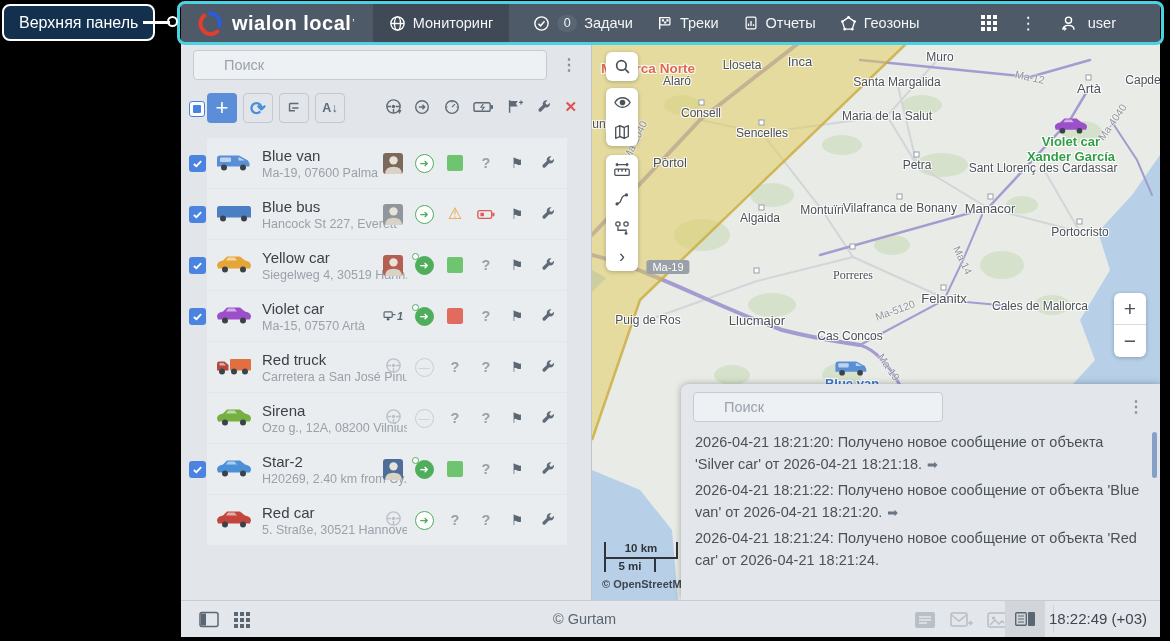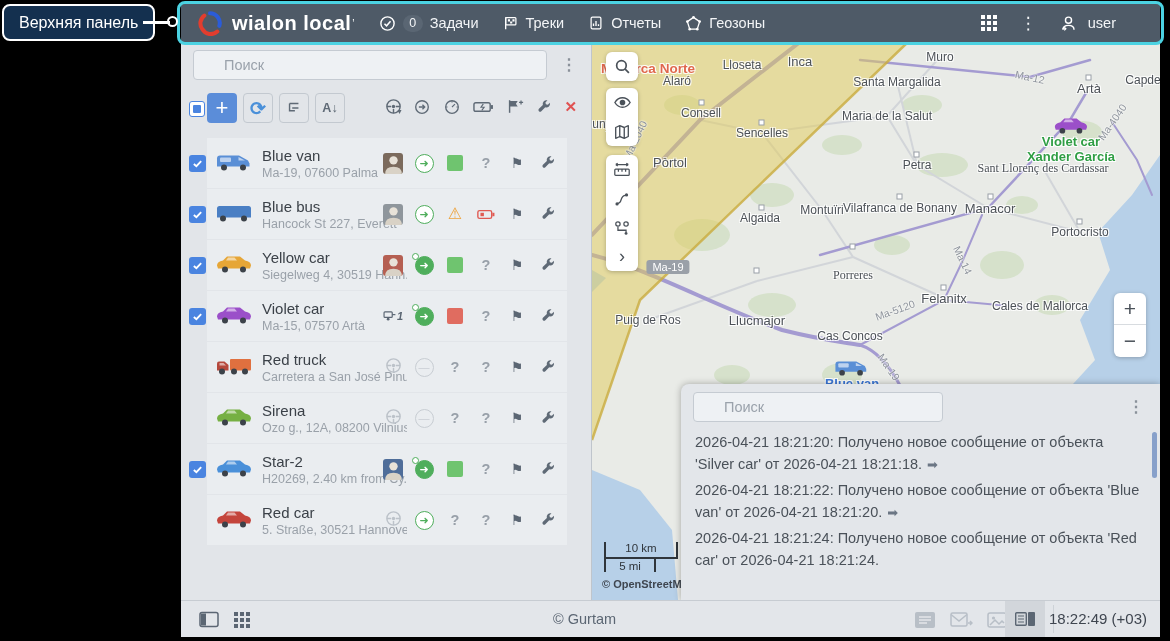--- a/index.html
+++ b/index.html
@@ -96,21 +96,21 @@
     text-shadow:0 0 2px #fff,0 0 2px #fff}
   .road-label.kind-badge{background:#9aa0a8;color:#fff;border-radius:3px;padding:1px 6px;text-shadow:none;font-size:11px}
   .marker{position:absolute;transform:translate(-50%,-50%);z-index:3;display:flex;flex-direction:column;align-items:center}
   .marker .mlab{font-size:13px;font-weight:700;color:var(--mc,#333);line-height:1.15;
     text-shadow:-1px -1px 0 rgba(255,255,255,.9),1px -1px 0 rgba(255,255,255,.9),-1px 1px 0 rgba(255,255,255,.9),1px 1px 0 rgba(255,255,255,.9)}
   .mc-group{position:absolute;left:14px;z-index:5;background:#fff;border-radius:6px;box-shadow:0 1px 4px rgba(0,0,0,.25);width:32px;display:flex;flex-direction:column;align-items:center}
   .mc-btn{width:32px;height:29px;display:flex;align-items:center;justify-content:center;color:#4a5159;cursor:pointer}
   .zoomctl{position:absolute;left:522px;top:251px;width:32px;z-index:5;background:#fff;border-radius:6px;box-shadow:0 1px 4px rgba(0,0,0,.25)}
   .zoomctl .mc-btn{height:32px;font-size:21px;color:#4a5159}
   .zoomctl .mc-btn:first-child{border-bottom:1px solid #d8dce0}
-  .scalebar{position:absolute;left:12px;top:500px;z-index:4;color:#2f353b;font-size:11.5px;font-weight:400}
+  .scalebar{position:absolute;left:12px;top:500px;z-index:4;color:#2f353b;font-size:11.5px;font-weight:700}
   .sb-km{border-left:2px solid #2f353b;border-bottom:2px solid #2f353b;border-right:2px solid #2f353b;width:74px;text-align:center;padding-bottom:1px;height:17px}
   .sb-mi{border-left:2px solid #2f353b;border-right:2px solid #2f353b;width:52px;text-align:center;padding-top:1px}
   .attrib{position:absolute;left:10px;top:536px;z-index:4;font-size:11px;font-weight:700;color:#3f4650;white-space:nowrap}
 
   
   .logpanel{position:absolute;left:89px;top:342px;width:479px;height:216px;background:#e3e6ea;border-radius:8px 0 0 0;box-shadow:0 0 7px rgba(0,0,0,.3);z-index:6}
   .lp-srch{left:12px;top:8px;width:250px}
   .lp-dots{position:absolute;right:16px;top:13px;color:#8a919a;font-size:16px;font-weight:700;cursor:pointer}
   .lp-body{position:absolute;left:0;top:46px;right:10px;bottom:0;overflow:hidden;padding:2px 6px 0 14px}
   .log-entry{font-size:14.5px;line-height:21.5px;color:#4a5159;margin-bottom:5px}
@@ -138,20 +138,30 @@
 <div class="abs window">
 
   <div class="topbar">
     <div class="logo">
       <svg width="26" height="26" viewBox="0 0 32 32">
         <path d="M16 4a12 12 0 0 1 11.5 15.5" fill="none" stroke="#2b5cd9" stroke-width="5" stroke-linecap="round"></path>
         <path d="M25 26.5A12 12 0 0 1 6.5 23.5 12 12 0 0 1 9 6.8" fill="none" stroke="#e23d2e" stroke-width="5" stroke-linecap="round"></path>
       </svg>
       <span class="logo-text">wialon local</span>
         <span class="logo-sup">ʼ</span>
+    </div>
+    <div class="nav-item active">
+      <svg width="17" height="17" viewBox="0 0 18 18">
+          <g fill="none" stroke="#fff" stroke-width="1.5">
+            <circle cx="9" cy="9" r="7"></circle>
+            <ellipse cx="9" cy="9" rx="3.2" ry="7"></ellipse>
+            <path d="M2.2 9h13.6"></path>
+          </g>
+        </svg>
+      <span>Мониторинг</span>
     </div>
     <div class="nav-item">
       <svg width="17" height="17" viewBox="0 0 18 18">
           <circle cx="9" cy="9" r="7" fill="none" stroke="#fff" stroke-width="1.5"></circle>
           <path d="M5.8 9.3l2.2 2.2 4.2-4.8" fill="none" stroke="#fff" stroke-width="1.6"></path>
         </svg>
       <span class="count-pill">0</span>
       <span>Задачи</span>
     </div>
     <div class="nav-item">
@@ -985,21 +995,21 @@
         <span class="map-label cls-town" style="left: 14px; top: 82px;">Bunyola</span>
         <span class="map-label cls-town" style="left: 109px; top: 71px;">Consell</span>
         <span class="map-label cls-town" style="left: 170px; top: 91px;">Sencelles</span>
         <span class="map-label cls-city" style="left: 78px; top: 120px;">Pòrtol</span>
         <span class="map-label cls-town" style="left: 348px; top: 15px;">Muro</span>
         <span class="map-label cls-town" style="left: 305px; top: 40px;">Santa Margalida</span>
         <span class="map-label cls-town" style="left: 295px; top: 74px;">Maria de la Salut</span>
         <span class="map-label cls-city" style="left: 497px; top: 46px;">Artà</span>
         <span class="map-label cls-town" style="left: 563px; top: 38px;">Capdepera</span>
         <span class="map-label cls-town" style="left: 325px; top: 123px;">Petra</span>
-        <span class="map-label cls-town" style="left: 451px; top: 126px; font-family: Liberation Serif, serif;">Sant Llorenç des Cardassar</span>
+        <span class="map-label cls-town" style="left: 451px; top: 126px;">Sant Llorenç des Cardassar</span>
         <span class="map-label cls-town" style="left: 230px; top: 168px;">Montuïri</span>
         <span class="map-label cls-town" style="left: 308px; top: 166px;">Vilafranca de Bonany</span>
         <span class="map-label cls-city" style="left: 398px; top: 166px;">Manacor</span>
         <span class="map-label cls-town" style="left: 488px; top: 190px;">Portocristo</span>
         <span class="map-label cls-town" style="left: 261px; top: 233px; font-family: Liberation Serif, serif;">Porreres</span>
         <span class="map-label cls-town" style="left: 168px; top: 176px;">Algaida</span>
         <span class="map-label cls-city" style="left: 165px; top: 239px; margin-top: 39px;">Llucmajor</span>
         <span class="map-label cls-city" style="left: 352px; top: 256px;">Felanitx</span>
         <span class="map-label cls-town" style="left: 448px; top: 264px;">Cales de Mallorca</span>
         <span class="map-label cls-town" style="left: 56px; top: 278px;">Puig de Ros</span>

